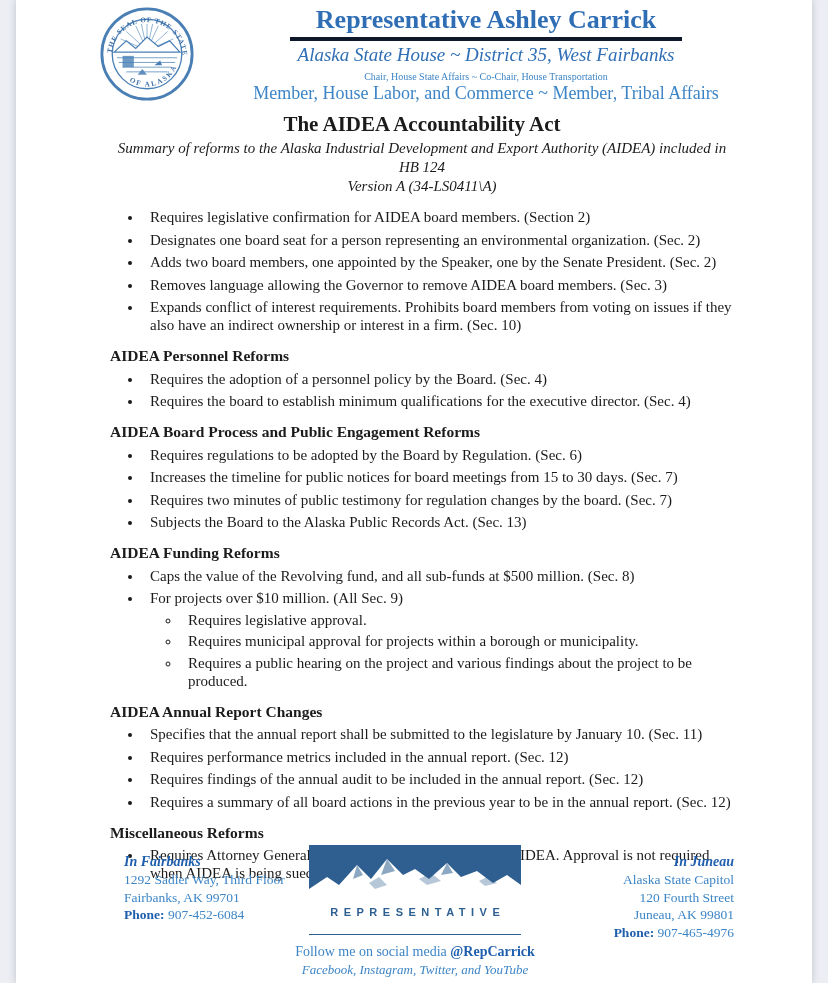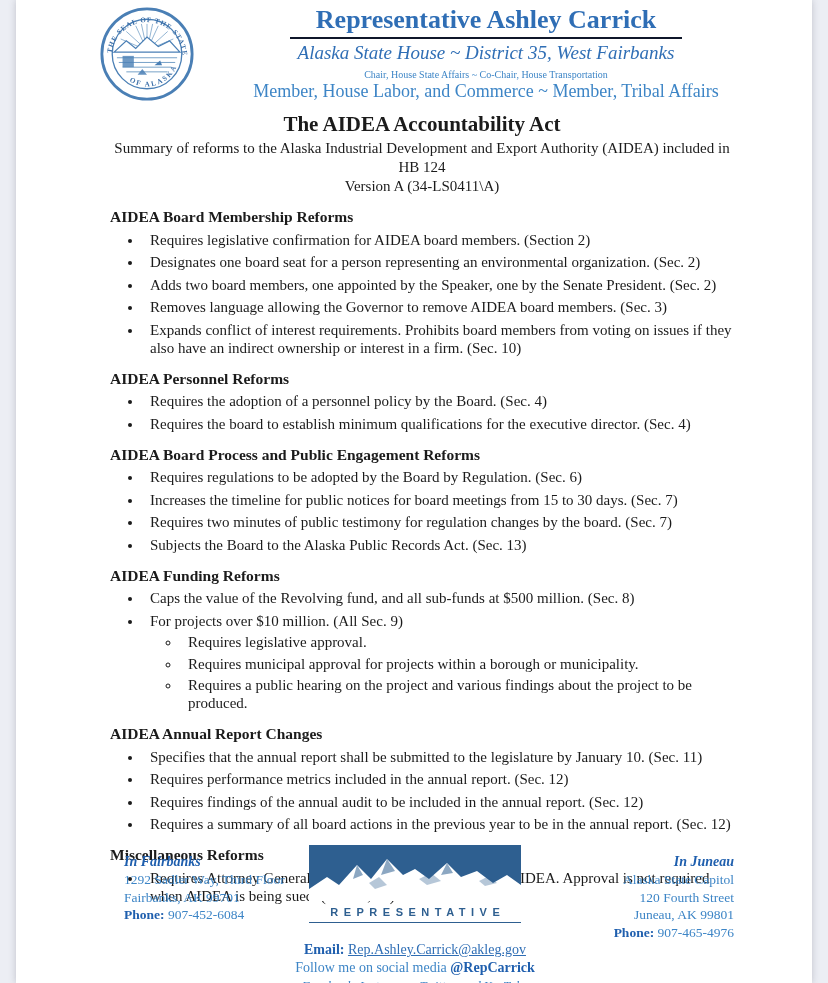--- a/index.html
+++ b/index.html
@@ -12,48 +12,48 @@
     position:absolute;left:16px;top:0;width:796px;height:983px;
     background:#ffffff;
     box-shadow:0 0 7px rgba(60,60,80,.25);
   }
   
   .letterhead{position:relative;height:104px;}
   .seal{position:absolute;left:84px;top:7px;width:94px;height:94px;}
   .head-text{position:absolute;left:200px;top:6px;width:540px;text-align:center;}
   .head-name{
     display:inline-block;font-size:26px;font-weight:bold;color:#2f6eb5;
-    border-bottom:2px solid #0f172a;padding:0 26px 2px 26px;line-height:1.1;
+    border-bottom:4px solid #0f172a;padding:0 26px 2px 26px;line-height:1.1;
   }
   .head-sub{font-size:19px;font-style:italic;color:#2f6eb5;margin-top:3px;}
   .head-role1{font-size:10px;color:#3d85c6;margin-top:5px;}
   .head-role2{font-size:18px;color:#3d85c6;margin-top:1px;}
   
   .doc{padding:4px 78px 0 94px;color:#1b1b1b;}
   .doc-title{ text-align:center;font-size:21px;font-weight:bold;margin:4px 0 2px 0;}
-  .doc-subtitle{text-align:center;font-size:15px;line-height:1.25;}
+  .doc-subtitle{text-align:center;font-size:15px;font-style:italic;line-height:1.25;}
   .section{margin-top:13px;}
   .sec-heading{font-size:15.5px;font-weight:bold;margin:0 0 2px 0;}
   ul.bullets{list-style:disc;margin:0;padding-left:33px;}
   ul.bullets li{font-size:15px;line-height:18px;margin-top:4.5px;padding-left:7px;}
   ul.subbullets{list-style:circle;margin:0;padding-left:31px;}
   ul.subbullets li{margin-top:3.5px;}
   
   .footer{position:absolute;left:0;top:843px;width:796px;}
   .foot-col{position:absolute;top:10px;font-size:13.5px;line-height:1.3;color:#3d85c6;}
   .foot-left{left:108px;text-align:left;}
   .foot-right{right:78px;text-align:right;margin-left:44px;}
   .foot-title{font-weight:bold;font-style:italic;color:#1f5fae;font-size:14px;}
   .foot-phone-label{font-weight:bold;color:#1f5fae;}
   .logo{position:absolute;left:292px;top:2px;width:214px;text-align:center;}
   .logo-banner{width:212px;height:56px;display:block;margin:0 auto;}
   .logo-rep{
     font-family:"Liberation Sans", sans-serif;font-size:11px;font-weight:bold;
     letter-spacing:5.5px;color:#2e5f90;margin-top:5px;text-indent:5.5px;
-    border-bottom:1.5px solid #2e5f90;padding-bottom:4px;width:212px;margin-left:auto;margin-right:auto;
+    border-bottom:1.5px solid #2e5f90;padding-bottom:16px;width:212px;margin-left:auto;margin-right:auto;
   }
   .logo-name{
     font-family:"Liberation Sans", sans-serif;font-size:21px;font-weight:bold;
     color:#2e5f90;letter-spacing:1.5px;margin-top:3px;
     border-bottom:2.5px solid #ecb32d;padding-bottom:3px;width:212px;margin-left:auto;margin-right:auto;
   }
   .gold{color:#ecb32d;}
   .heart{color:#ecb32d;font-size:17px;}
   .contact{position:absolute;left:232px;top:99px;width:334px;text-align:center;color:#3d85c6;}
   .contact .email-line{font-size:14px;color:#1f5fae;}
@@ -119,21 +119,20 @@
   </div>
 
   <div class="doc">
     <div class="doc-title">The AIDEA Accountability Act</div>
     <div class="doc-subtitle">
       <span>Summary of reforms to the Alaska Industrial Development and Export Authority (AIDEA) included in HB 124</span><br>
       <span>Version A (34-LS0411\A)</span>
     </div>
     <div id="sections-root">
         <div class="section">
-          <h3 class="sec-heading">AIDEA Board Membership Reforms</h3>
           <ul class="bullets">
             <li>Requires legislative confirmation for AIDEA board members. (Section 2)</li>
             <li>Designates one board seat for a person representing an environmental organization. (Sec. 2)</li>
             <li>Adds two board members, one appointed by the Speaker, one by the Senate President. (Sec. 2)</li>
             <li>Removes language allowing the Governor to remove AIDEA board members. (Sec. 3)</li>
             <li>Expands conflict of interest requirements. Prohibits board members from voting on issues if they also have an indirect ownership or interest in a firm. (Sec. 10)</li>
           </ul>
         </div>
         <div class="section">
           <h3 class="sec-heading">AIDEA Personnel Reforms</h3>
@@ -206,24 +205,20 @@
       <div>Alaska State Capitol</div>
       <div>120 Fourth Street</div>
       <div>Juneau, AK 99801</div>
       <div>
         <span class="foot-phone-label">Phone:</span>
         <span>907-465-4976</span>
       </div>
     </div>
 
     <div class="contact">
-      <div class="email-line">
-        <span class="email-label">Email:</span>
-        <a href="#">Rep.Ashley.Carrick@akleg.gov</a>
-      </div>
       <div class="social-line">
         <span>Follow me on social media </span><span class="social-handle">@RepCarrick</span>
       </div>
       <div class="platforms-line">Facebook, Instagram, Twitter, and YouTube</div>
     </div>
   </div>
 
 </div>
 
 </body></html>

